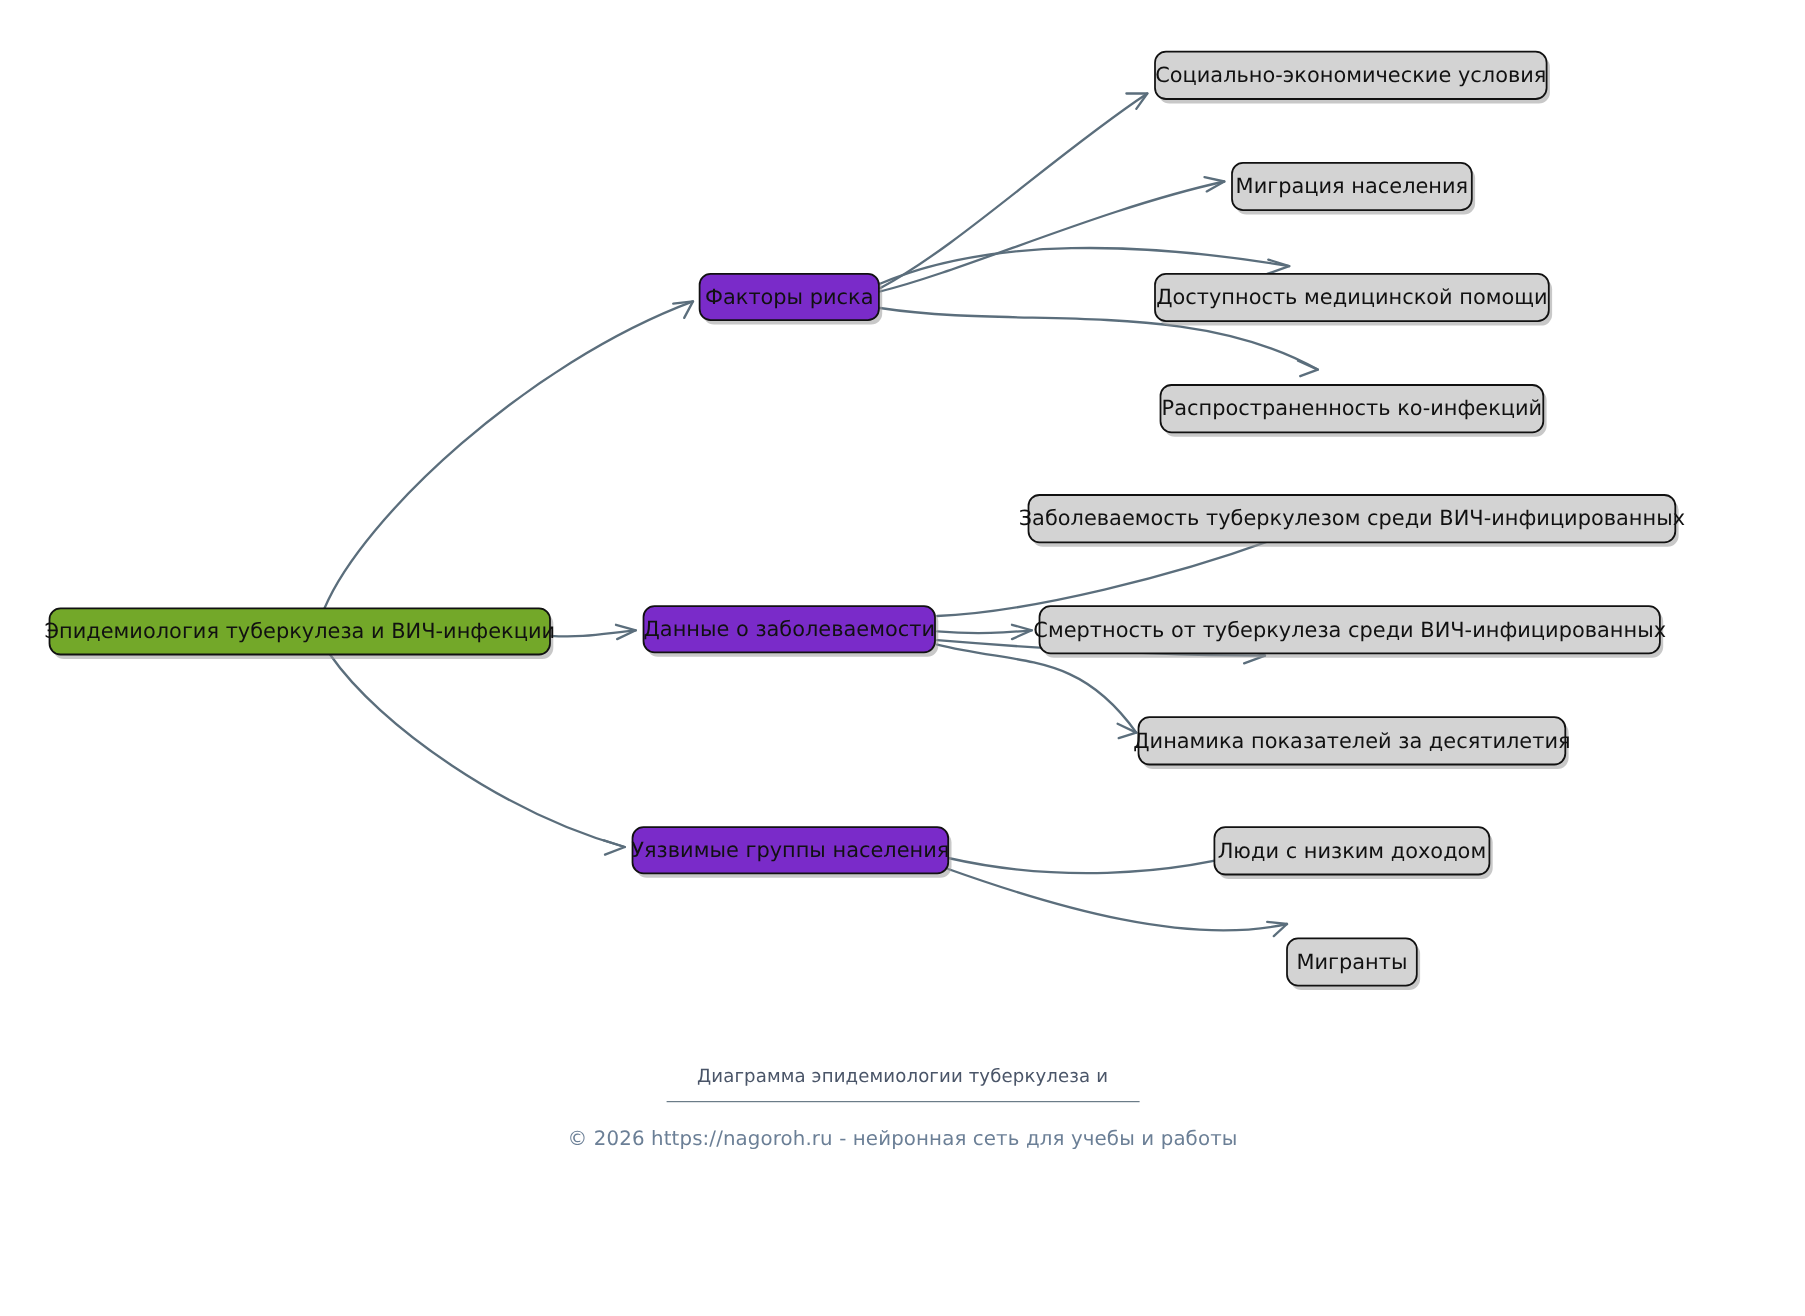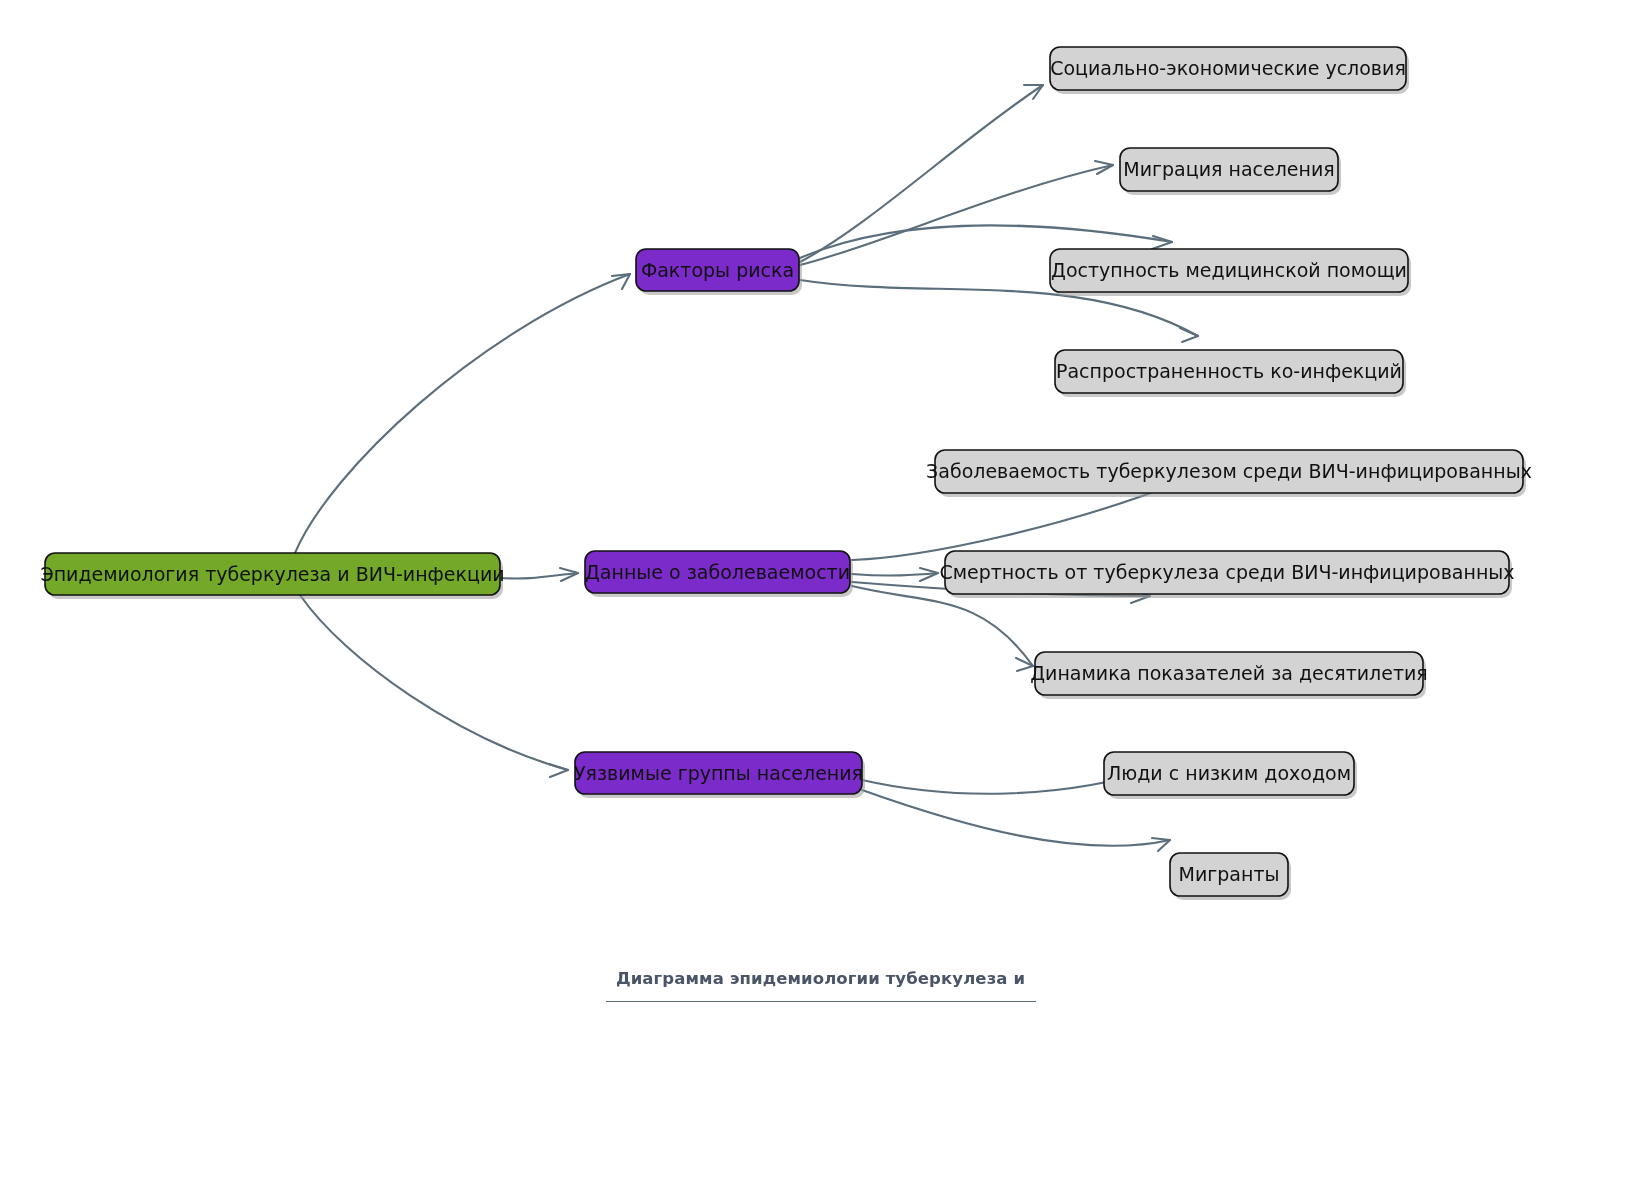--- a/index.html
+++ b/index.html
@@ -69,21 +69,21 @@
   .footer {
     position: absolute;
     left: 0;
     right: 0;
     top: 968px;
     text-align: center;
   }
   .footer-caption {
     font-family: "DejaVu Sans", sans-serif;
     font-size: 16.5px;
-    font-weight: bold;
+    font-weight: normal;
     color: #4a5568;
     line-height: 1.28;
     letter-spacing: 0.1px;
     width: 430px;
     margin: 0 auto;
   }
   .footer-rule {
     width: 430px;
     height: 0;
     margin: 12px auto 0 auto;
@@ -223,14 +223,15 @@
           <text class="node-label" x="1229" y="875.5" font-size="9px">Мигранты</text>
         </g>
       </g>
   </svg>
 
   <div class="footer">
     <div class="footer-caption">
       <div>Диаграмма эпидемиологии туберкулеза и</div>
     </div>
     <div class="footer-rule"></div>
+    <div class="footer-copy">© 2026 https://nagoroh.ru - нейронная сеть для учебы и работы</div>
   </div>
 </div>
 
 </body></html>

